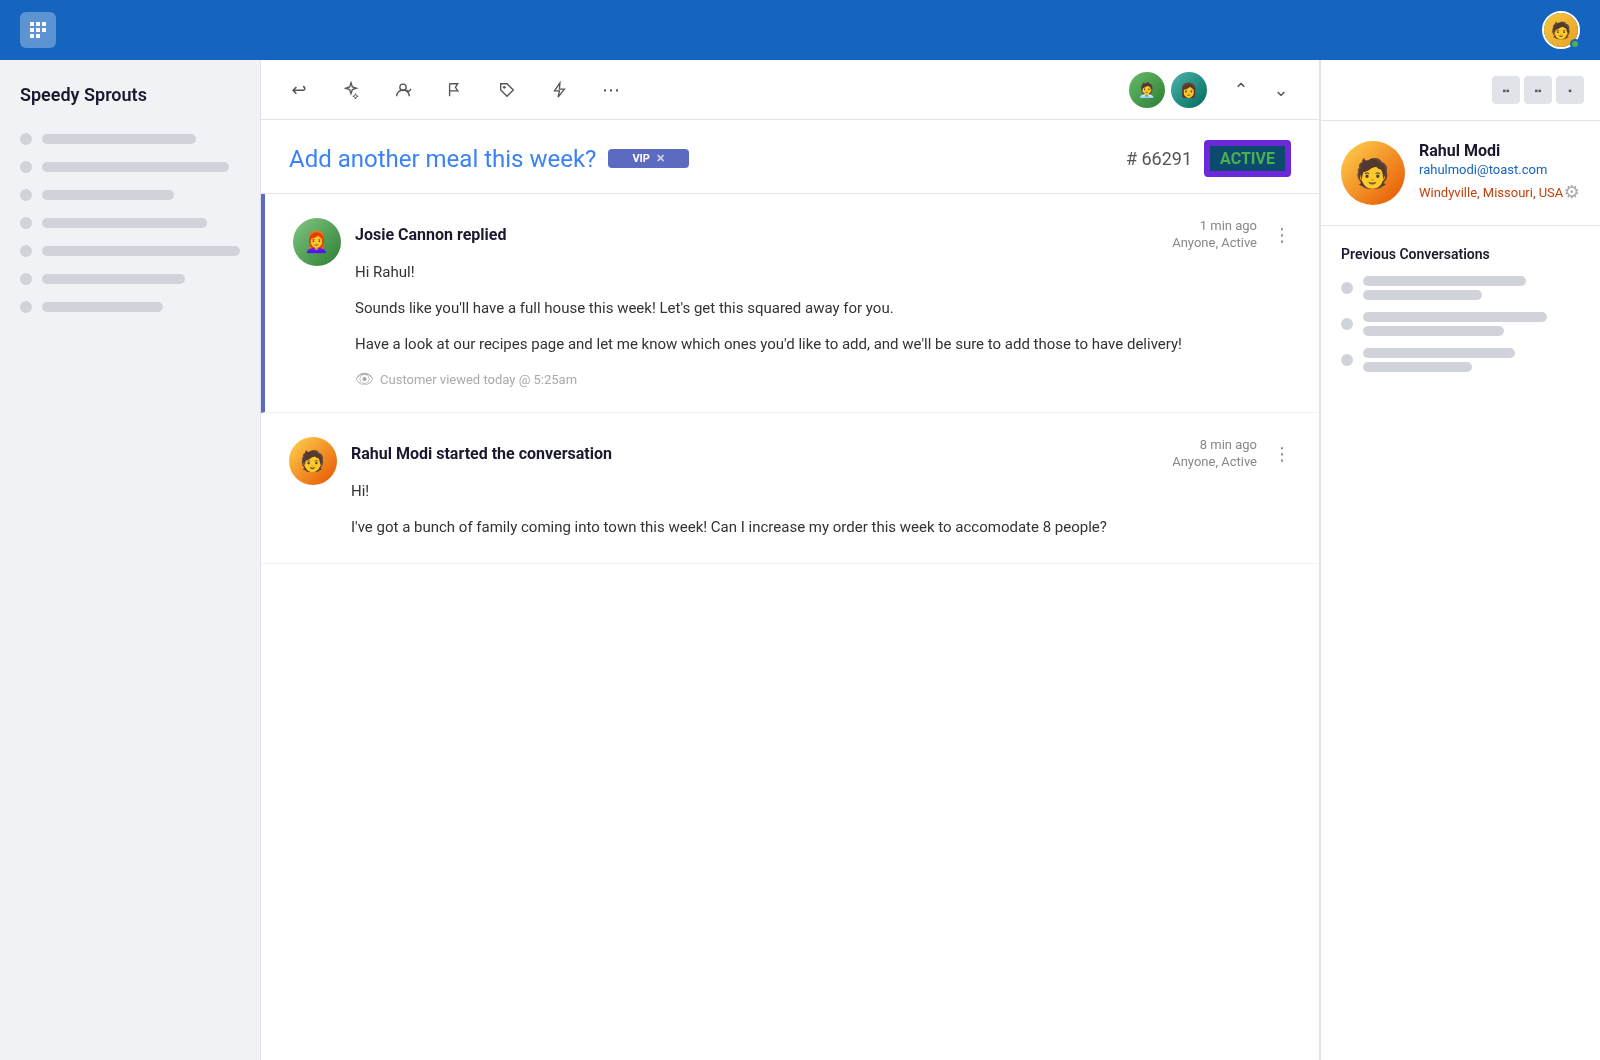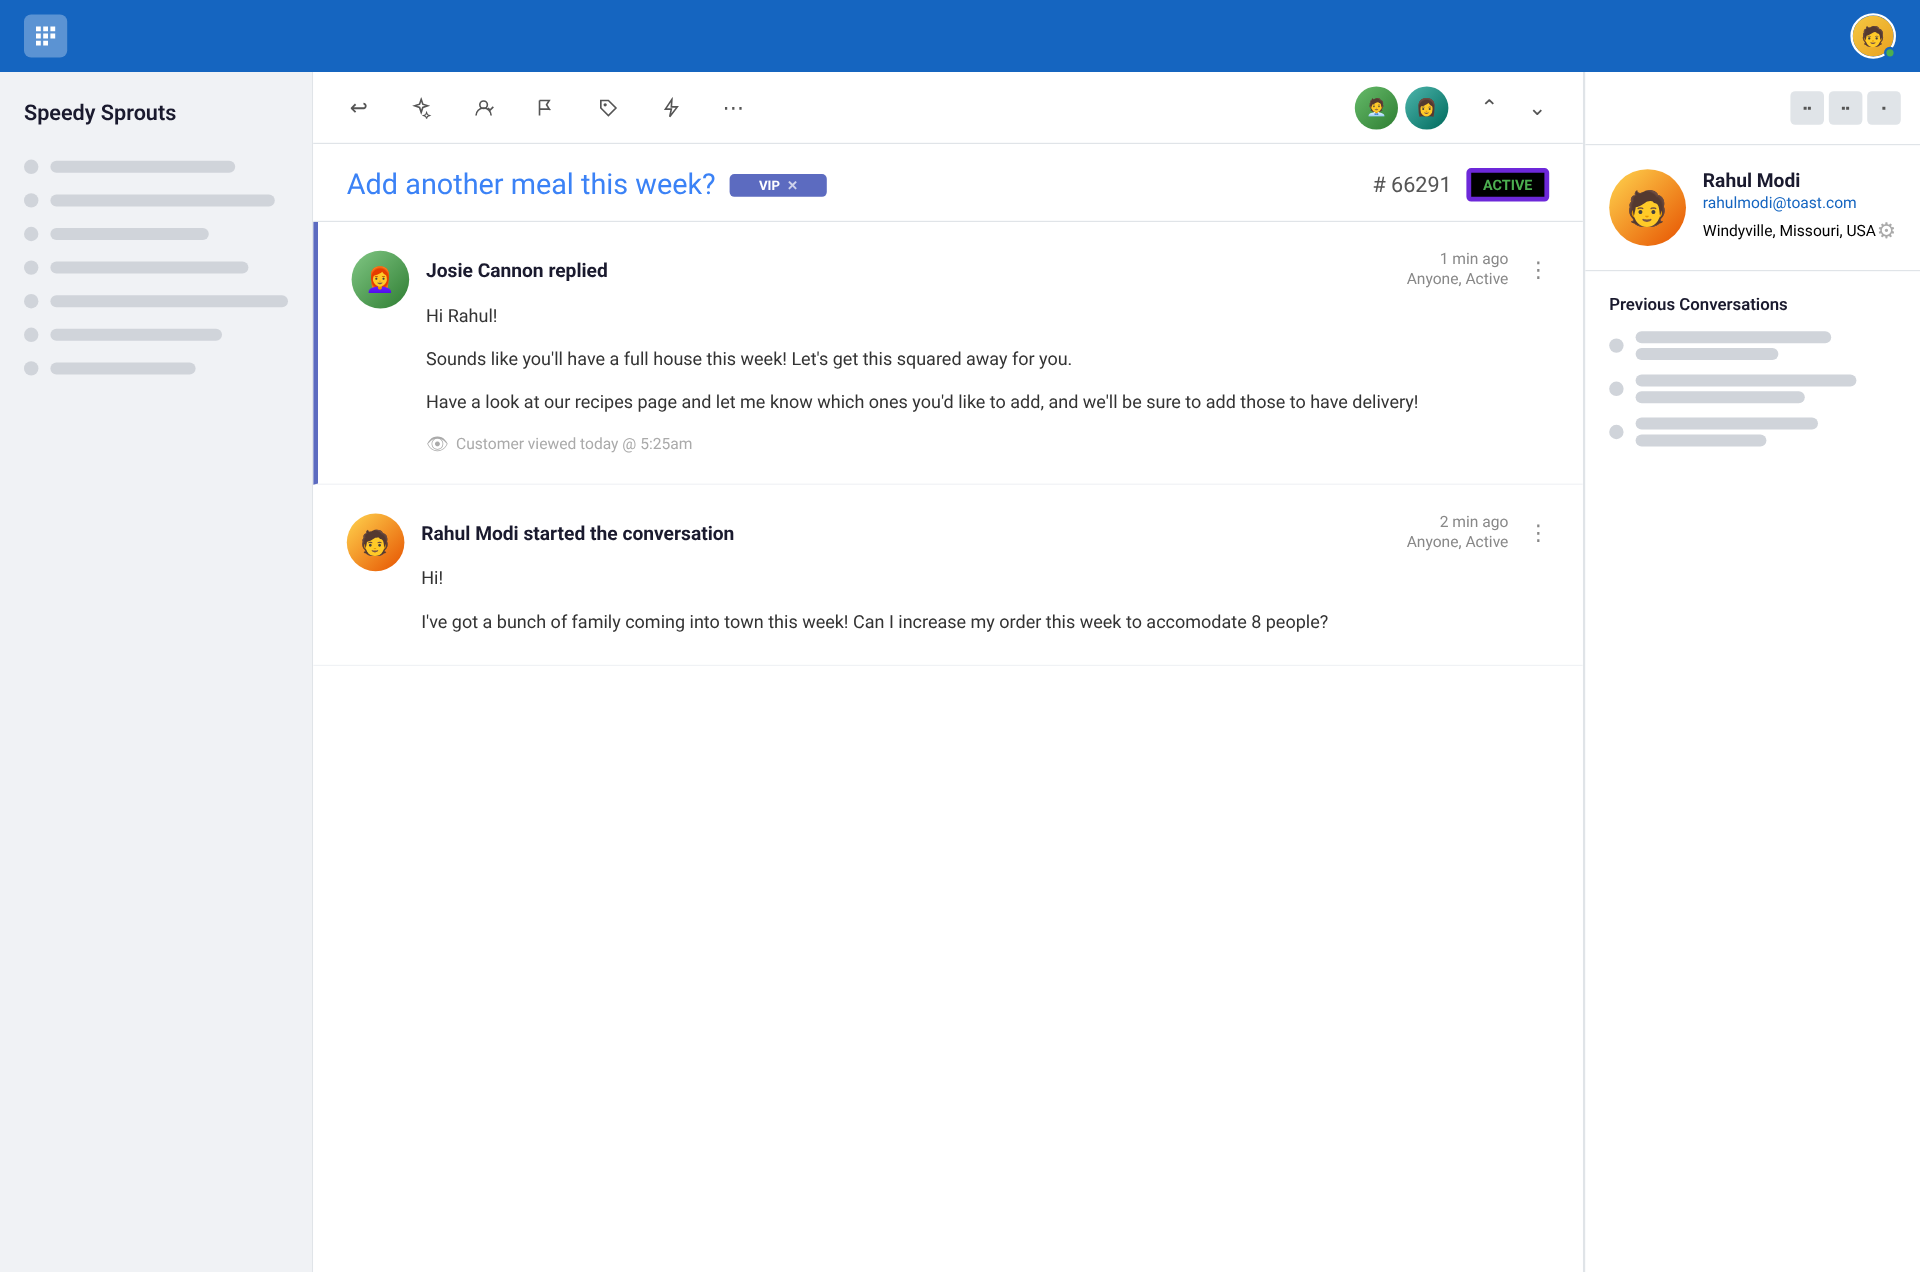--- a/index.html
+++ b/index.html
@@ -161,24 +161,24 @@
     .vip-x {
       cursor: pointer;
       opacity: 0.7;
     }
     .conv-id {
       margin-left: auto;
       font-size: 18px;
       color: #555;
     }
     .active-badge {
-      background: #000000;
-      border: 4px solid #6d28d9;
+      background: #0c4a6e;
+      border: 6px solid #6d28d9;
       color: #4caf50;
-      font-size: 12px;
+      font-size: 16px;
       font-weight: 700;
       padding: 3px 10px;
       border-radius: 4px;
     }
 
     
     .messages-area {
       flex: 1;
       overflow-y: auto;
       background: #fff;
@@ -282,21 +282,21 @@
       font-weight: 700;
       color: #1a1a2e;
     }
     .contact-email {
       font-size: 13px;
       color: #1565c0;
       margin-top: 2px;
     }
     .contact-location {
       font-size: 13px;
-      color: #000000;
+      color: #c2410c;
       margin-top: 2px;
       text-align: center;
     }
     .panel-icon-btn {
       width: 28px; height: 28px;
       background: #e0e4e8;
       border-radius: 4px;
       display: flex; align-items: center; justify-content: center;
       font-size: 10px;
       color: #555;
@@ -486,21 +486,21 @@
       </div>
 
       <div class="message">
         <div class="message-header">
           <div class="msg-avatar msg-avatar-yellow">🧑</div>
           <div class="msg-content">
             <div class="msg-title-row">
               <div class="msg-title">Rahul Modi started the conversation</div>
               <div class="msg-meta-row">
                 <div class="msg-meta">
-                  <span class="msg-time">2 min ago</span>
+                  <span class="msg-time">8 min ago</span>
                   <span class="msg-status">Anyone, Active</span>
                 </div>
                 <div class="msg-dots">⋮</div>
               </div>
             </div>
             <div class="msg-body">
               <p>Hi!</p>
               <p>I've got a bunch of family coming into town this week! Can I increase my order this week to accomodate 8 people?</p>
             </div>
           </div>

